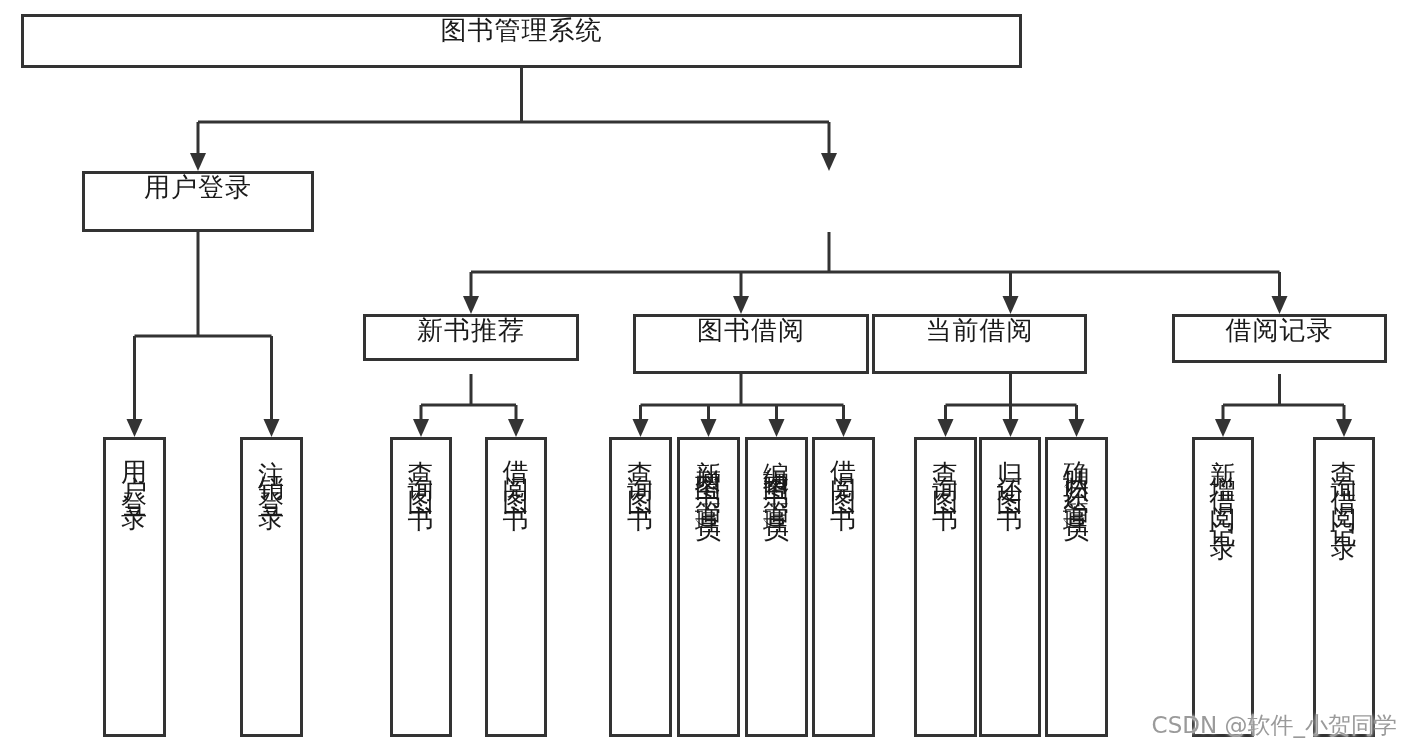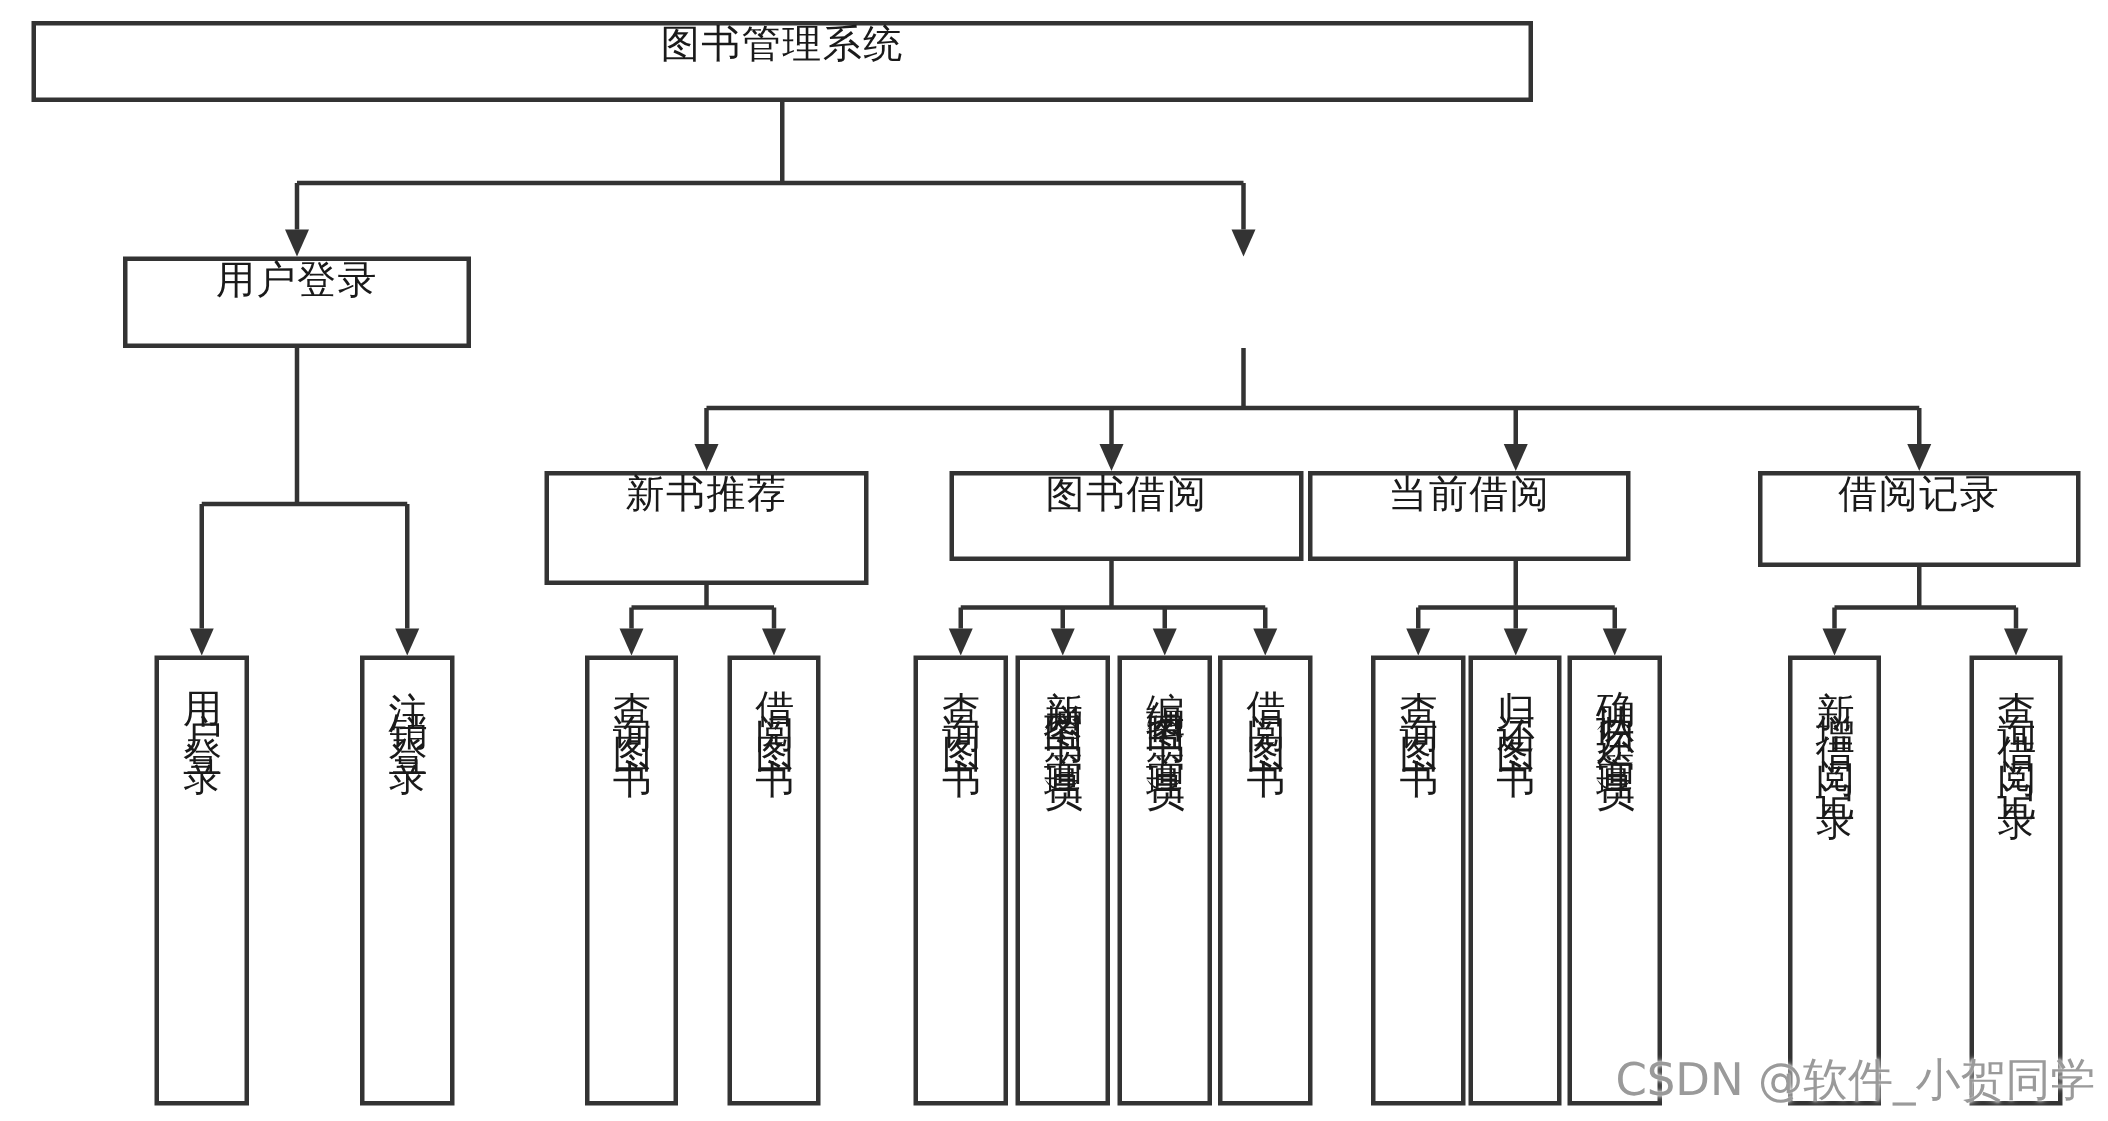--- a/index.html
+++ b/index.html
@@ -51,21 +51,21 @@
     white-space: nowrap;
   }
 
   .node .vtext.med { letter-spacing: 15px; }
   .node .vtext.long { letter-spacing: 8px; }
 
   .watermark {
     position: absolute;
     right: 8px;
     bottom: 6px;
-    font-size: 30px;
+    font-size: 23px;
     color: #9a9a9a;
     text-shadow: 0 0 2px #ffffff, 0 0 4px #ffffff;
     z-index: 10;
     white-space: nowrap;
   }
 </style>
 </head>
 <body>
 
 <div class="canvas">
@@ -147,30 +147,30 @@
   </svg>
 
   <div class="node" style="left:21px; top:14px; width:1001px; height:54px;">
     <span class="htext">图书管理系统</span>
   </div>
 
   <div class="node" style="left:82px; top:171px; width:232px; height:61px;">
     <span class="htext">用户登录</span>
   </div>
 
-  <div class="node" style="left:363px; top:314px; width:216px; height:76px;">
+  <div class="node" style="left:363px; top:314px; width:216px; height:47px;">
     <span class="htext">新书推荐</span>
   </div>
   <div class="node" style="left:633px; top:314px; width:236px; height:60px;">
     <span class="htext">图书借阅</span>
   </div>
   <div class="node" style="left:872px; top:314px; width:215px; height:60px;">
     <span class="htext">当前借阅</span>
   </div>
-  <div class="node" style="left:1172px; top:314px; width:215px; height:64px;">
+  <div class="node" style="left:1172px; top:314px; width:215px; height:49px;">
     <span class="htext">借阅记录</span>
   </div>
 
   <div class="node" style="left:103px; top:437px; width:63px; height:300px;">
     <span class="vtext">用户登录</span>
   </div>
   <div class="node" style="left:240px; top:437px; width:63px; height:300px;">
     <span class="vtext">注销登录</span>
   </div>
 

